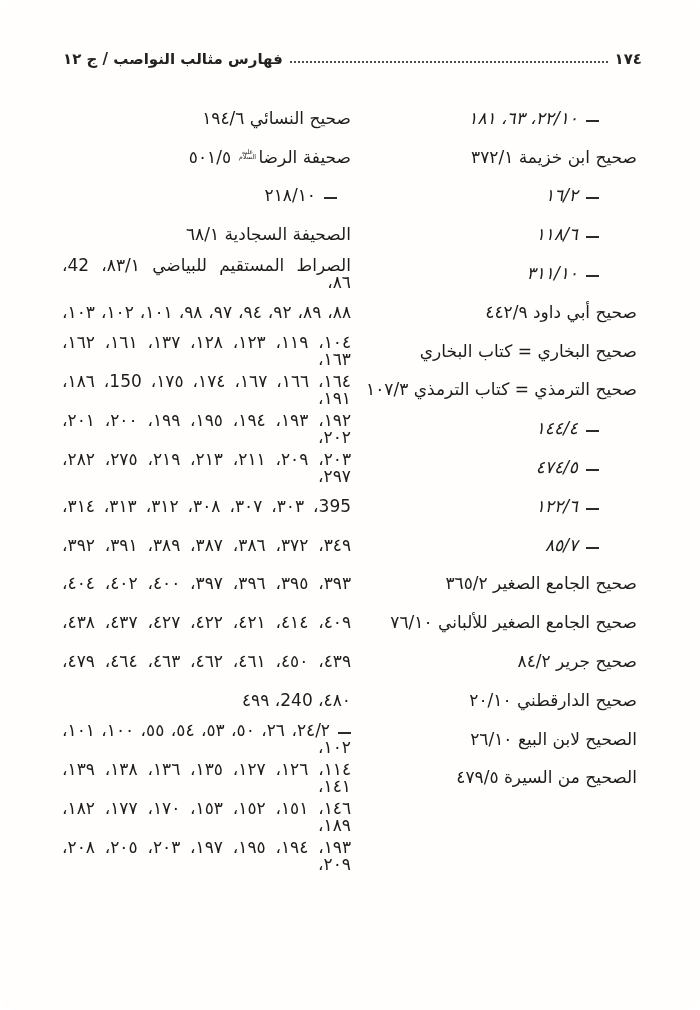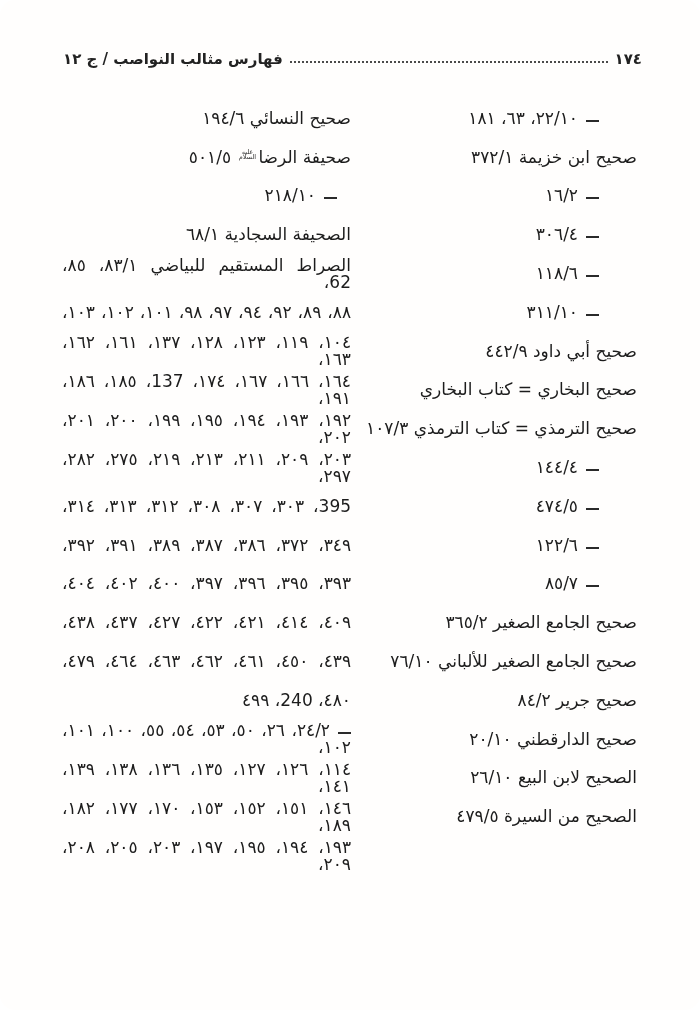--- a/index.html
+++ b/index.html
@@ -31,21 +31,21 @@
     direction:rtl;
   }
   .col { display:flex; flex-direction:column; }
   .row {
     height:38.8px; display:flex; align-items:center;
     direction:rtl; font-size:17px; line-height:1; white-space:nowrap;
   }
   .row .line { width:100%; text-align:start; }
   .row.justify { white-space:normal; }
   .row.justify .line { text-align:justify; text-align-last:justify; }
-  .col-right .row.indent { padding-right:38px; }
+  .col-right .row.indent { padding-right:38px;font-style:italic; }
   .col-left  .row.indent { padding-right:14px; }
   .dashbar {
     display:inline-block; width:13px; height:2px;
     background:#2a2a2a; vertical-align:middle;
     margin-inline-end:8px; transform:translateY(2px);
   }
   .honorific {
     display:inline-block; width:18px; font-size:6.5px; line-height:5px;
     text-align:center; vertical-align:middle; white-space:normal;
     margin:0 2px; transform:translateY(-3px); color:#333;
@@ -63,23 +63,20 @@
   <div class="body">
     <div class="col col-right" id="col-right">
         <div class="row indent">
           <span class="line"><span class="dashbar"></span>٢٢/١٠، ٦٣، ١٨١</span>
         </div>
         <div class="row">
           <span class="line">صحيح ابن خزيمة ٣٧٢/١</span>
         </div>
         <div class="row indent">
           <span class="line"><span class="dashbar"></span>١٦/٢</span>
-        </div>
-        <div class="row indent">
-          <span class="line"><span class="dashbar"></span>٣٠٦/٤</span>
         </div>
         <div class="row indent">
           <span class="line"><span class="dashbar"></span>١١٨/٦</span>
         </div>
         <div class="row indent">
           <span class="line"><span class="dashbar"></span>٣١١/١٠</span>
         </div>
         <div class="row">
           <span class="line">صحيح أبي داود ٤٤٢/٩</span>
         </div>
@@ -127,30 +124,30 @@
         <div class="row">
           <span class="line">صحيفة الرضا<span class="honorific">عليه السلام</span> ٥٠١/٥</span>
         </div>
         <div class="row indent">
           <span class="line"><span class="dashbar"></span>٢١٨/١٠</span>
         </div>
         <div class="row">
           <span class="line">الصحيفة السجادية ٦٨/١</span>
         </div>
         <div class="row justify">
-          <span class="line">الصراط المستقيم للبياضي ٨٣/١، ٨٥، 62،</span>
+          <span class="line">الصراط المستقيم للبياضي ٨٣/١، 42، ٨٦،</span>
         </div>
         <div class="row justify">
           <span class="line">٨٨، ٨٩، ٩٢، ٩٤، ٩٧، ٩٨، ١٠١، ١٠٢، ١٠٣،</span>
         </div>
         <div class="row justify">
           <span class="line">١٠٤، ١١٩، ١٢٣، ١٢٨، ١٣٧، ١٦١، ١٦٢، ١٦٣،</span>
         </div>
         <div class="row justify">
-          <span class="line">١٦٤، ١٦٦، ١٦٧، ١٧٤، 137، ١٨٥، ١٨٦، ١٩١،</span>
+          <span class="line">١٦٤، ١٦٦، ١٦٧، ١٧٤، ١٧٥، 150، ١٨٦، ١٩١،</span>
         </div>
         <div class="row justify">
           <span class="line">١٩٢، ١٩٣، ١٩٤، ١٩٥، ١٩٩، ٢٠٠، ٢٠١، ٢٠٢،</span>
         </div>
         <div class="row justify">
           <span class="line">٢٠٣، ٢٠٩، ٢١١، ٢١٣، ٢١٩، ٢٧٥، ٢٨٢، ٢٩٧،</span>
         </div>
         <div class="row justify">
           <span class="line">395، ٣٠٣، ٣٠٧، ٣٠٨، ٣١٢، ٣١٣، ٣١٤،</span>
         </div>

